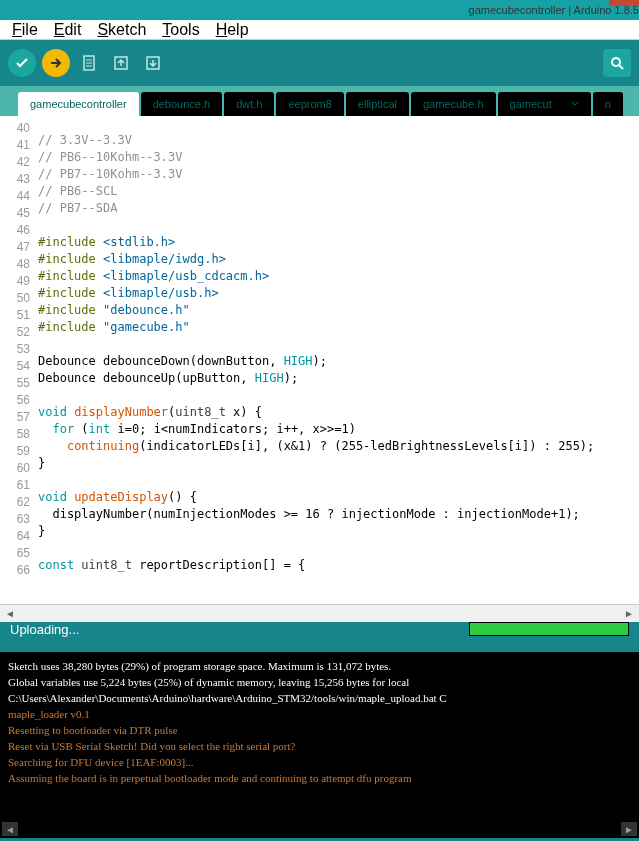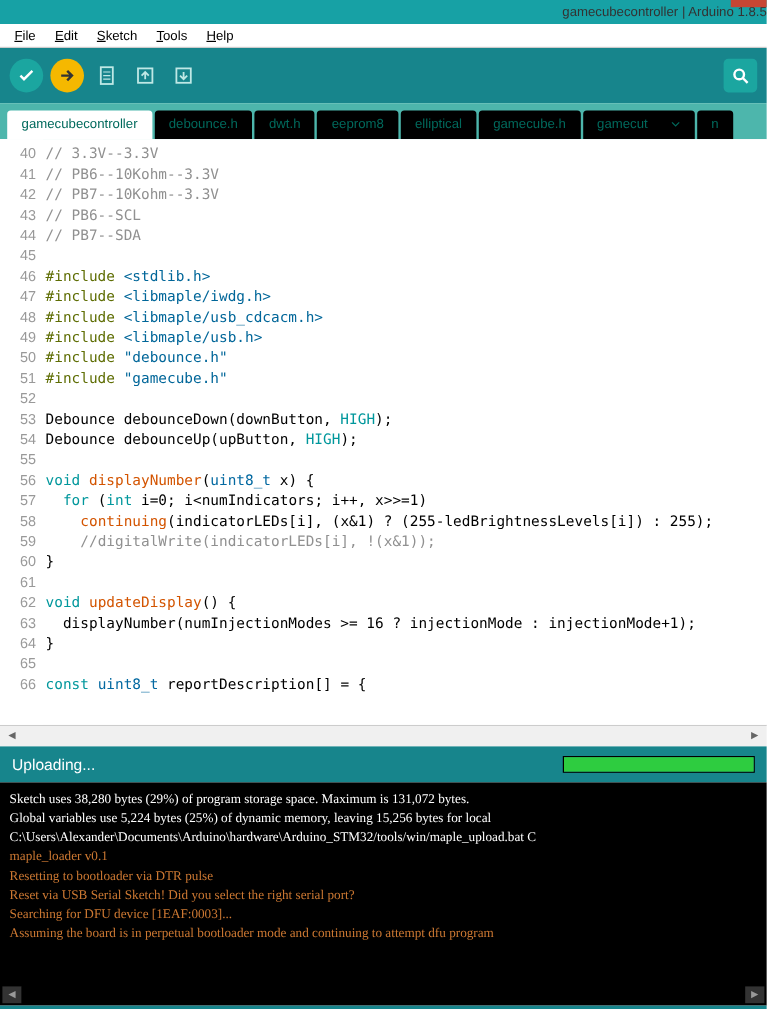--- a/index.html
+++ b/index.html
@@ -1,47 +1,47 @@
 <!DOCTYPE html>
 <html><head>
 <meta charset="utf-8">
 <style>
 *{margin:0;padding:0;box-sizing:border-box}
 body{font-family:Arial,sans-serif;font-size:12px;background:#fff;width:639px;height:841px;overflow:hidden}
 .titlebar{height:20px;background:#17a1a5;display:flex;align-items:center;justify-content:flex-end;position:relative}
 .titlebar-text{color:#333;font-size:11px}
 .titlebar-close{position:absolute;right:0;top:0;width:30px;height:6px;background:#c74634}
 .menubar{height:20px;background:#fff;border-bottom:1px solid #ccc;display:flex;align-items:center;padding:0 4px}
-.menu-item{padding:2px 8px;cursor:pointer;font-size:11px}
+.menu-item{padding:2px 8px;cursor:pointer;font-size:16px}
 .menu-item u{text-decoration:underline}
 .toolbar{height:46px;background:#17858c;display:flex;align-items:center;padding:0 8px;gap:6px}
 .tool-btn{width:28px;height:28px;border-radius:14px;display:flex;align-items:center;justify-content:center;cursor:pointer}
 .tool-verify{background:#1ba6a0}
 .tool-upload{background:#f5b800}
 .tool-icon{width:26px;height:26px;display:flex;align-items:center;justify-content:center;cursor:pointer}
 .toolbar-spacer{flex:1}
 .serial-btn{width:28px;height:28px;background:#1ba6a0;border-radius:4px;display:flex;align-items:center;justify-content:center;cursor:pointer}
-.tabs{height:30px;background:#4db6ac;display:flex;align-items:flex-end;padding:0 6px;gap:2px;overflow:hidden}
+.tabs{height:30px;background:#4db6ac;display:flex;align-items:flex-end;padding:0 18px;gap:2px;overflow:hidden}
 .tab{padding:6px 12px;background:#000000;color:#00695c;font-size:11px;cursor:pointer;white-space:nowrap;border-radius:3px 3px 0 0}
 .tab.active{background:#fff;color:#00695c}
 .tab.dd{display:flex;align-items:center;gap:19px}
 .editor{height:488px;background:#fff;display:flex;overflow:hidden;position:relative}
 .gutter{width:36px;background:#fff;text-align:right;padding:4px 6px 4px 2px;color:#999;font-family:Liberation Sans, sans-serif;font-size:12px;line-height:17px}
-.code{flex:1;padding:4px 2px;font-family:Consolas,monospace;font-size:12px;line-height:17px;white-space:pre;overflow:hidden}
+.code{flex:1;padding:16px 2px;font-family:Consolas,monospace;font-size:12px;line-height:17px;white-space:pre;overflow:hidden}
 .c-comment{color:#909090}
 .c-keyword{color:#00979c}
 .c-include{color:#5e6d03}
 .c-string{color:#006699}
-.c-type{color:#0369a1}
+.c-type{color:#404040}
 .c-func{color:#d35400}
 .c-blue{color:#00979c}
 .hscroll{height:18px;background:#f0f0f0;border-top:1px solid #ccc;display:flex;align-items:center;padding:0 2px}
 .hscroll-left,.hscroll-right{width:16px;height:14px;display:flex;align-items:center;justify-content:center;color:#666;cursor:pointer;font-size:10px}
 .hscroll-track{flex:1;height:14px}
-.status{height:30px;background:#17858c;display:flex;align-items:center;padding:0 10px;color:#fff;font-size:13px}
+.status{height:30px;background:#17858c;display:flex;padding:0 10px;color:#fff;font-size:13px}
 .status-text{flex:1}
 .progress{width:160px;height:14px;background:#006b5f;border:1px solid #000}
 .progress-fill{height:100%;background:#2ecc40}
 .console{height:168px;background:#000;color:#fff;font-family:Liberation Serif, serif;font-size:11px;padding:6px 8px;line-height:16px;overflow:hidden;white-space:pre}
 .console .orange{color:#cc7832}
 .console-scroll{height:18px;background:#000;display:flex;align-items:center;padding:0 2px}
 .console-scroll-left,.console-scroll-right{width:16px;height:14px;display:flex;align-items:center;justify-content:center;color:#999;cursor:pointer;background:#333;font-size:10px}
 .console-scroll-track{flex:1;height:14px;background:#000}
 .footer{height:20px;background:#17858c;color:#fff;font-size:10px;display:flex;align-items:center;padding:0 6px;white-space:nowrap;overflow:hidden}
 svg{display:block}
@@ -159,21 +159,20 @@
 <span class="c-include">#include</span> <span class="c-string">&lt;libmaple/usb.h&gt;</span>
 <span class="c-include">#include</span> <span class="c-string">"debounce.h"</span>
 <span class="c-include">#include</span> <span class="c-string">"gamecube.h"</span>
 
 Debounce debounceDown(downButton, <span class="c-blue">HIGH</span>);
 Debounce debounceUp(upButton, <span class="c-blue">HIGH</span>);
 
 <span class="c-keyword">void</span> <span class="c-func">displayNumber</span>(<span class="c-type">uint8_t</span> x) {
   <span class="c-keyword">for</span> (<span class="c-keyword">int</span> i=0; i&lt;numIndicators; i++, x&gt;&gt;=1)
     <span class="c-func">continuing</span>(indicatorLEDs[i], (x&amp;1) ? (255-ledBrightnessLevels[i]) : 255);
-    <span class="c-comment">//digitalWrite(indicatorLEDs[i], !(x&amp;1));</span>
 }
 
 <span class="c-keyword">void</span> <span class="c-func">updateDisplay</span>() {
   displayNumber(numInjectionModes &gt;= 16 ? injectionMode : injectionMode+1);
 }
 
 <span class="c-keyword">const</span> <span class="c-type">uint8_t</span> reportDescription[] = {
 </div>
 </div>
 

